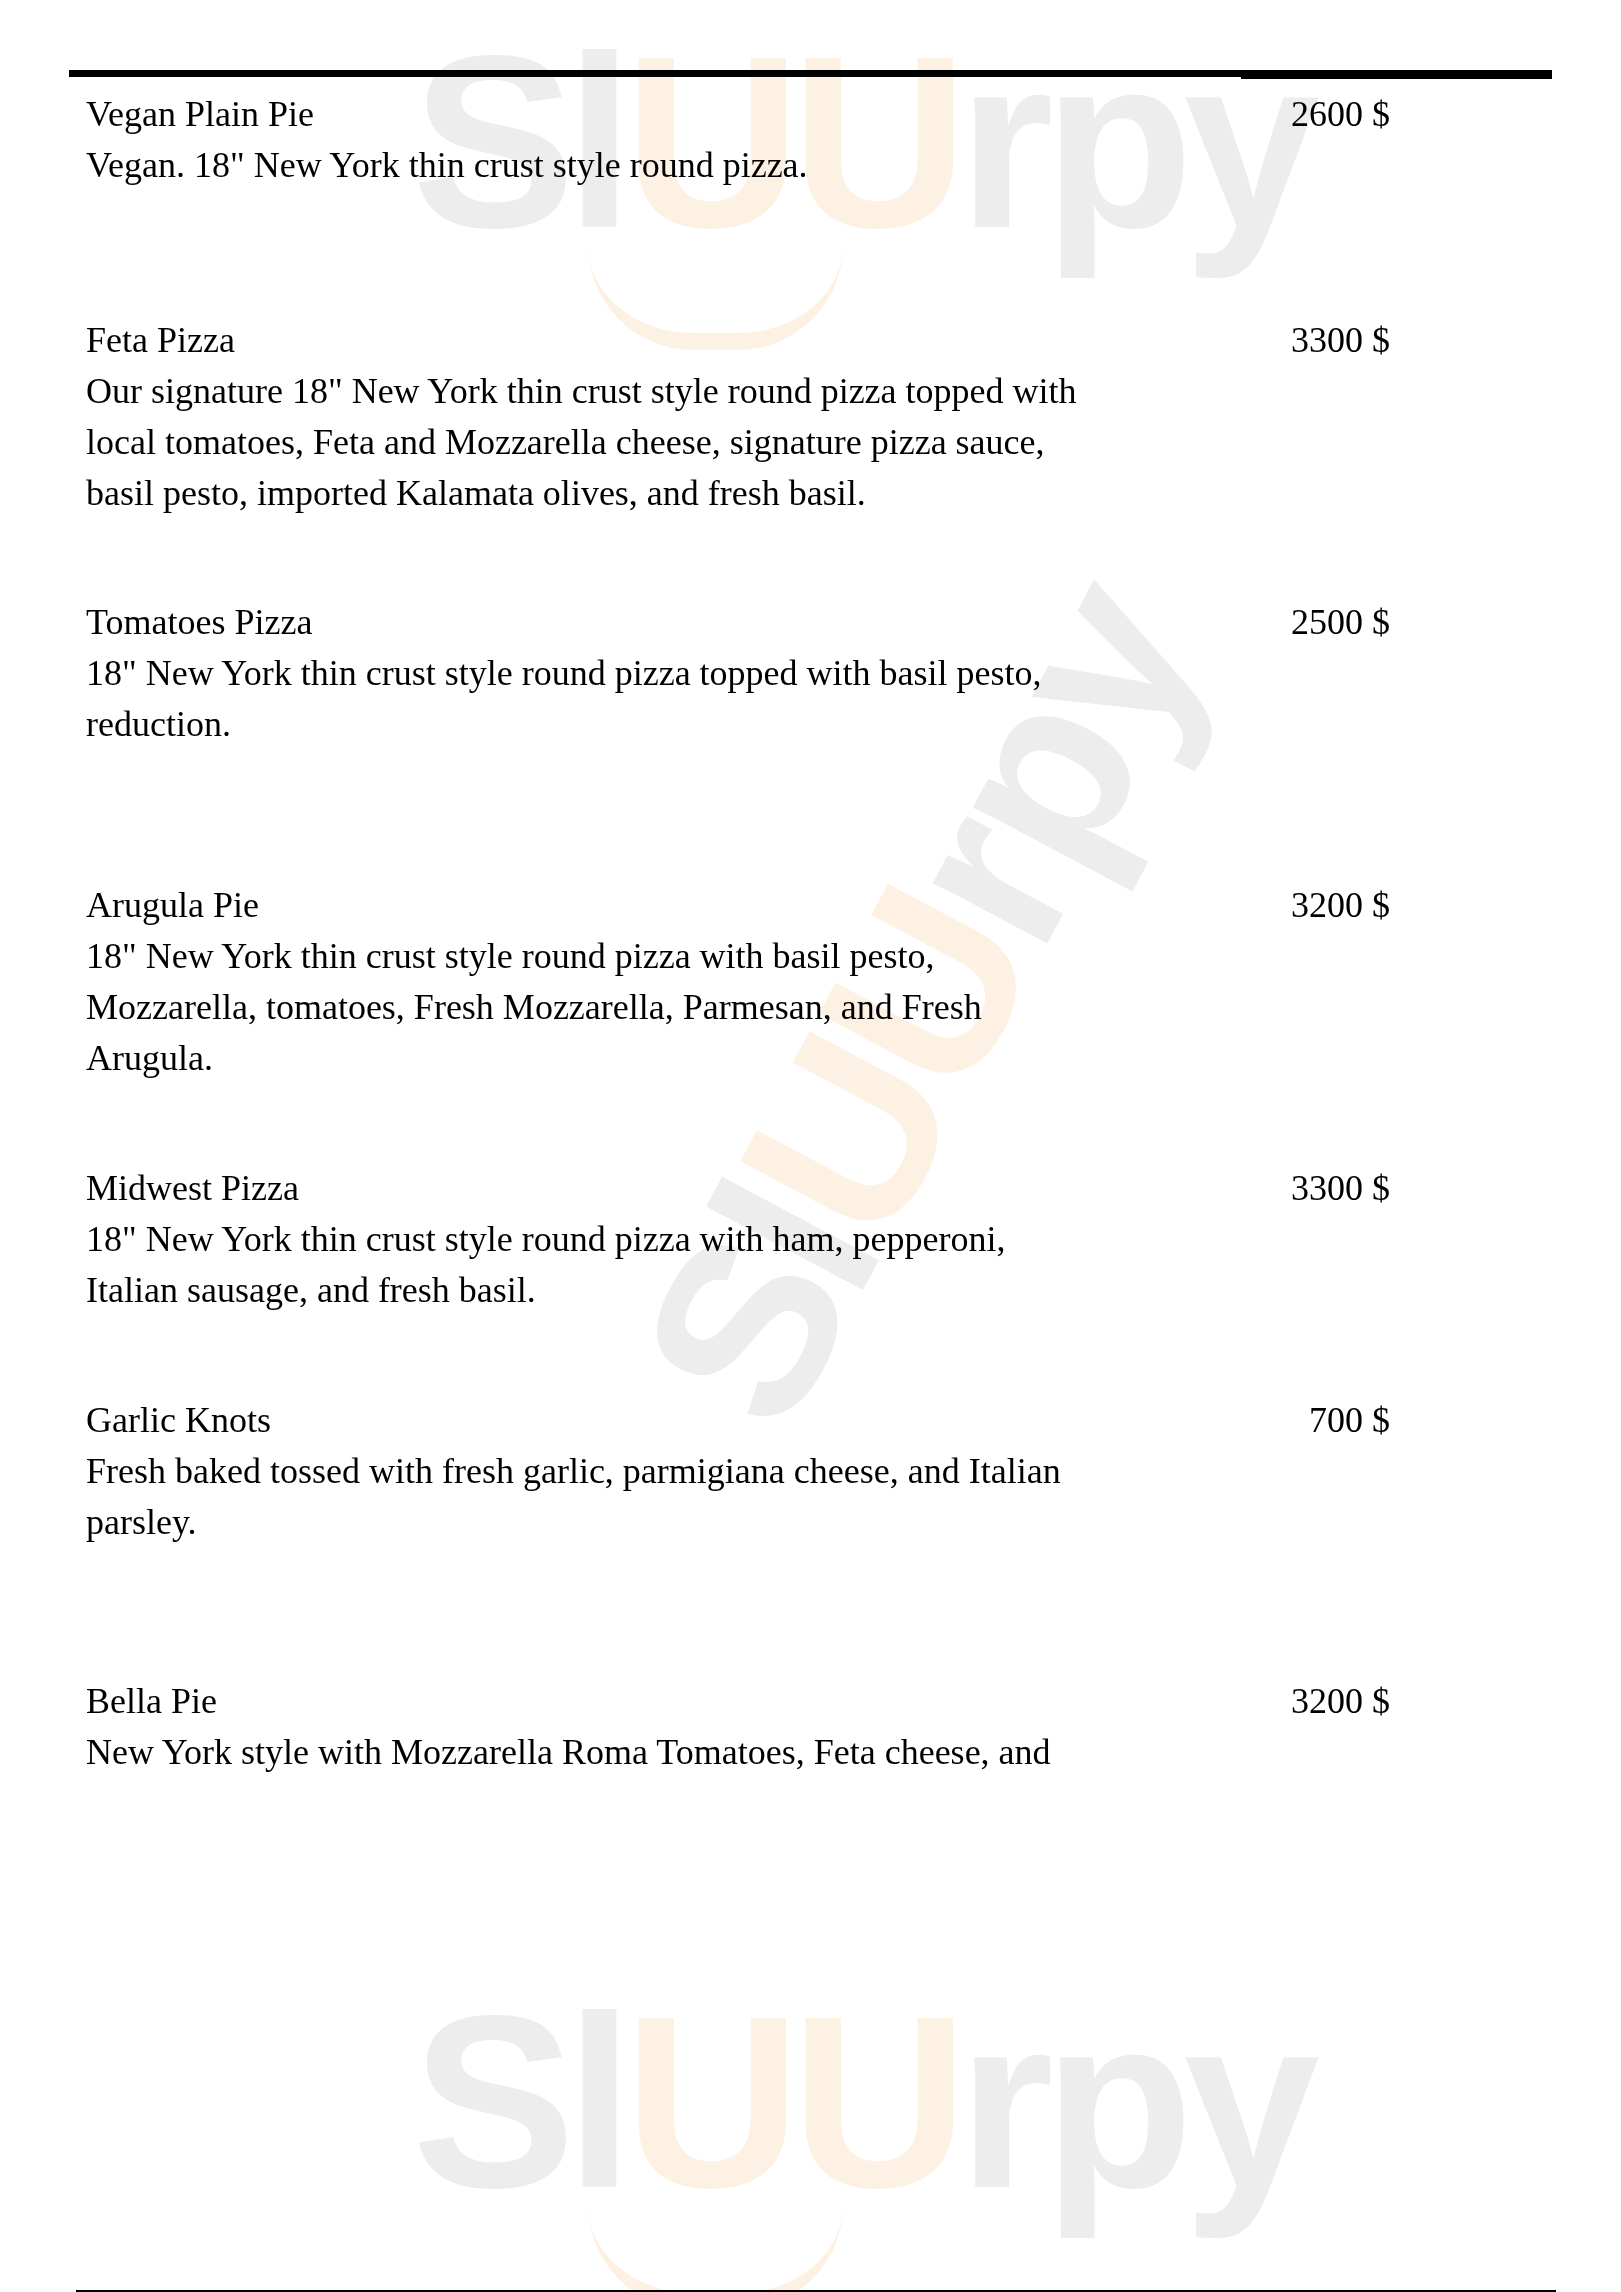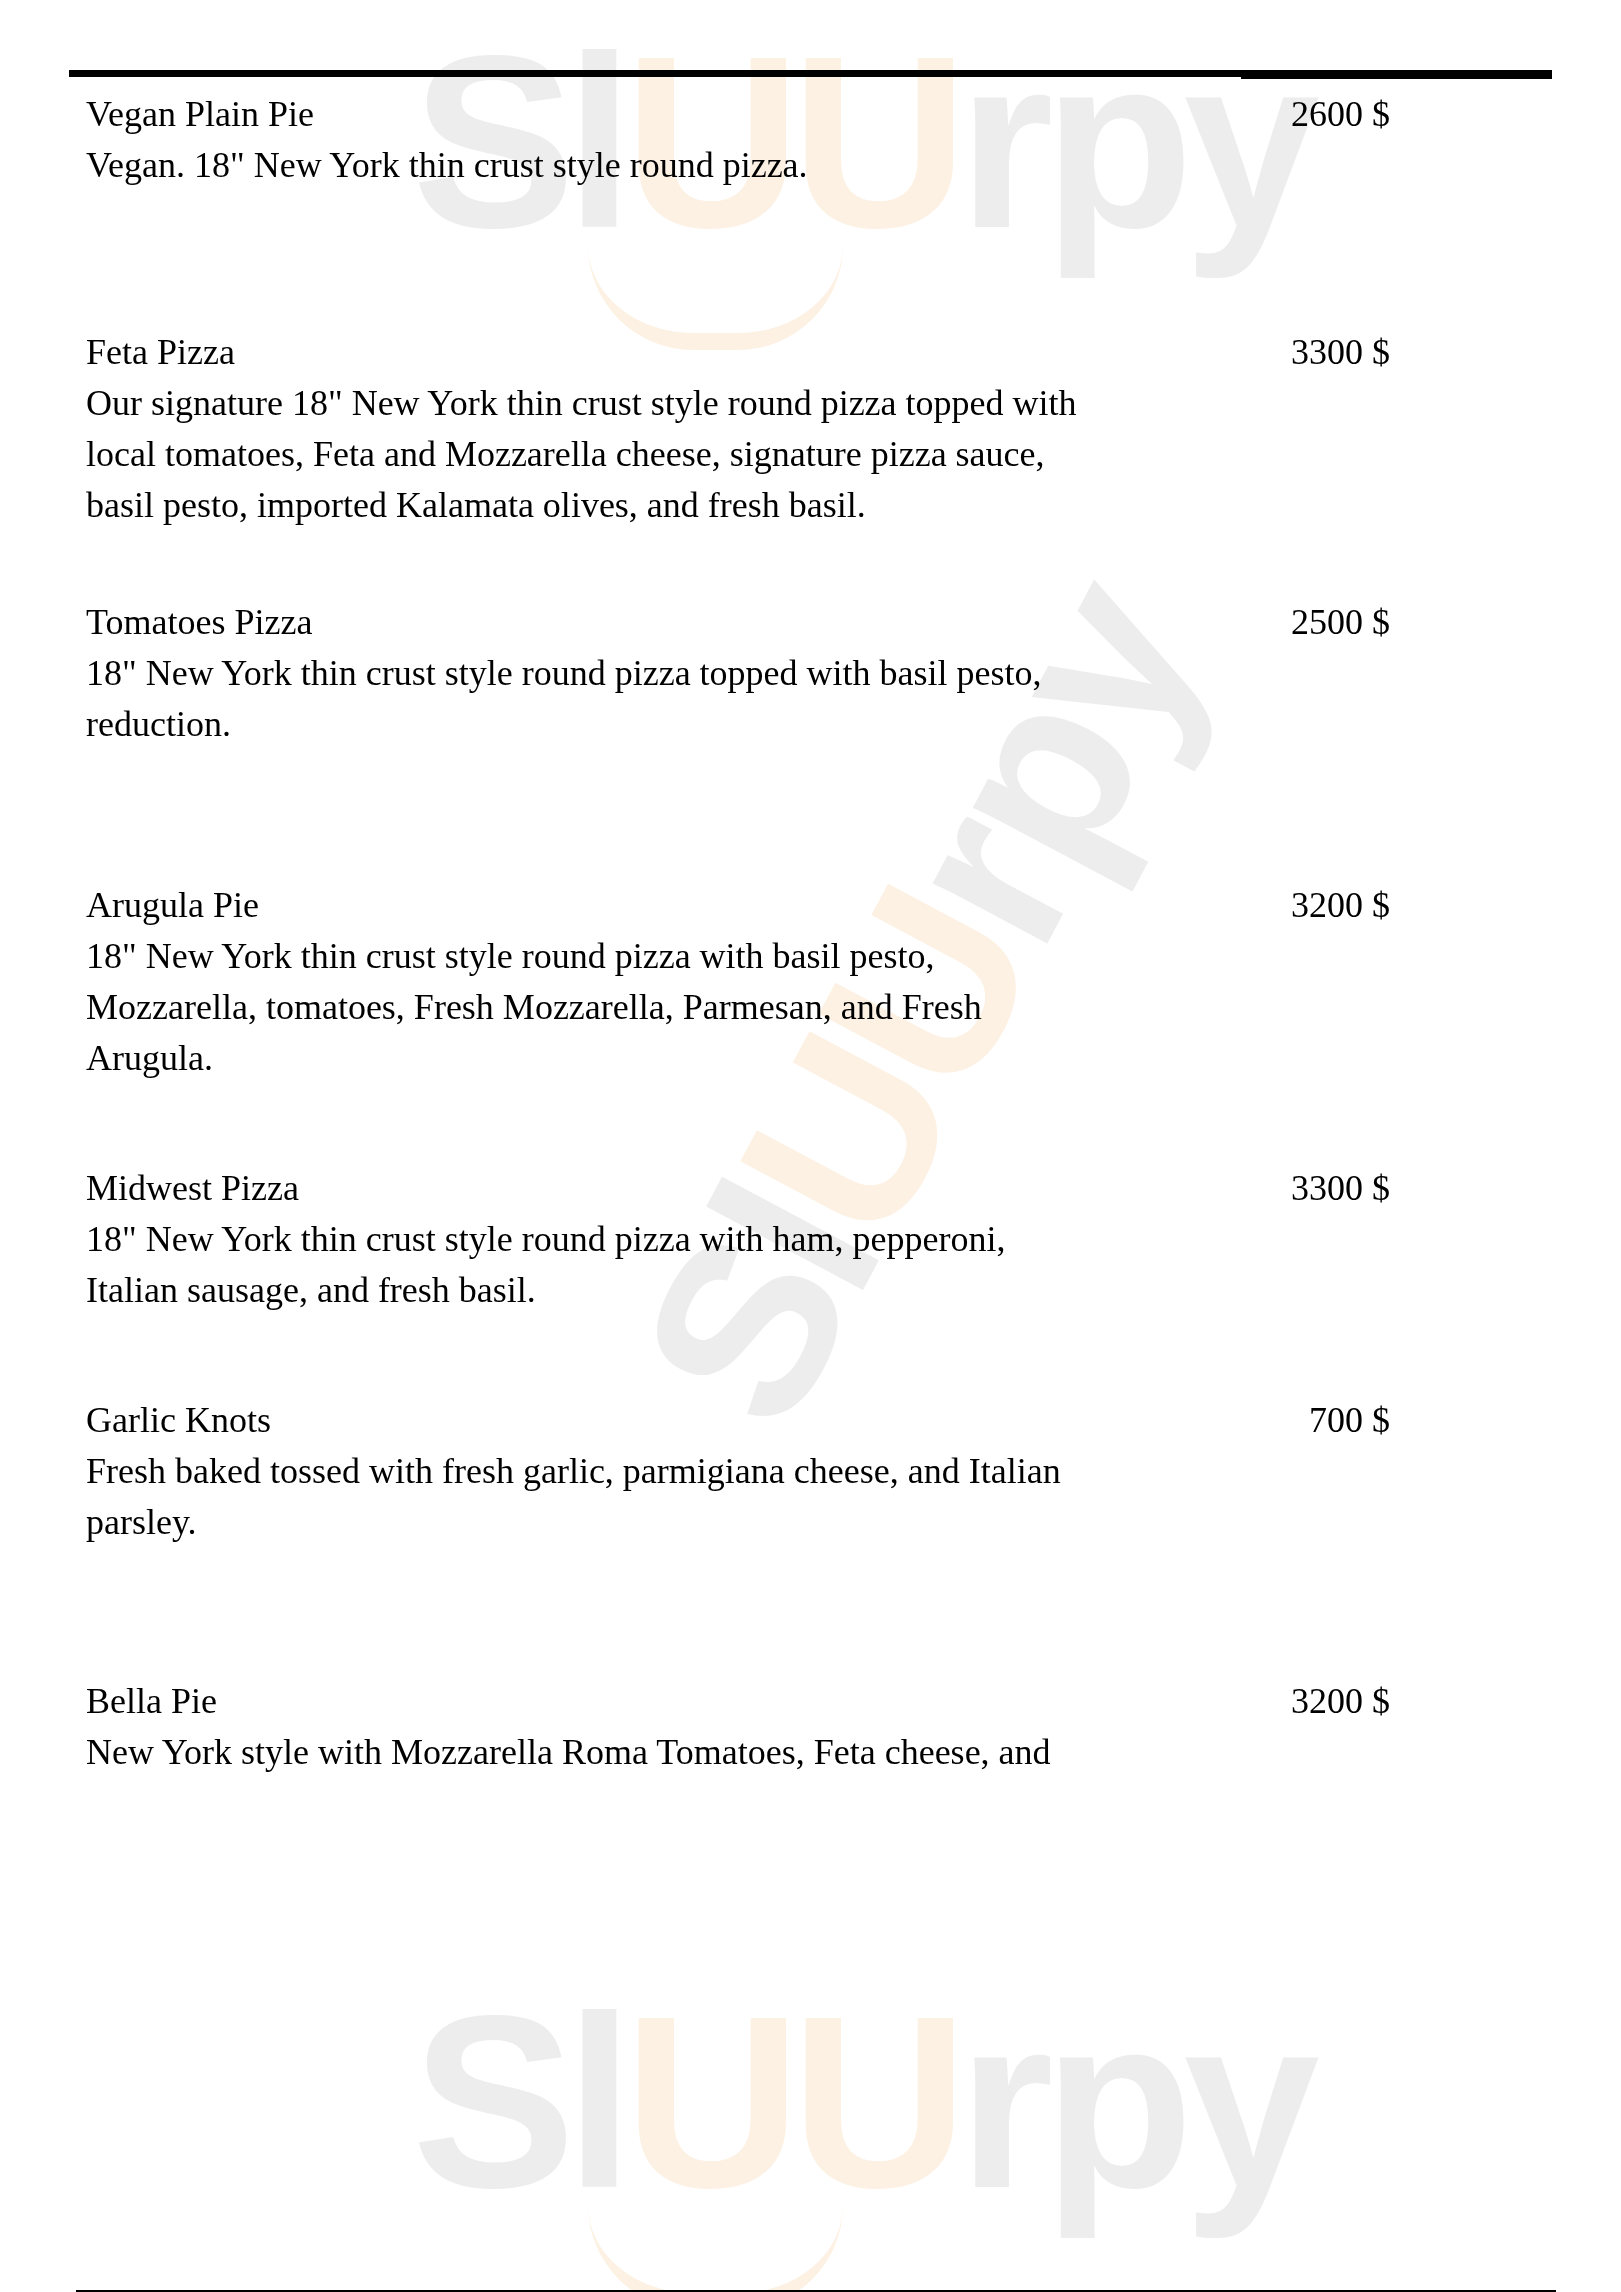--- a/index.html
+++ b/index.html
@@ -36,21 +36,21 @@
 
 <div class="top-rule"></div>
 <div class="top-rule-r"></div>
 
 <div class="item" style="top:89px;">
   <span class="title">Vegan Plain Pie</span>
   <span class="desc">Vegan. 18" New York thin crust style round pizza.</span>
   <span class="price">2600 $</span>
 </div>
 
-<div class="item" style="top:315px;margin-top:12px;">
+<div class="item" style="top:315px;">
   <span class="title">Feta Pizza</span>
   <span class="desc">Our signature 18" New York thin crust style round pizza topped with</span>
   <span class="desc">local tomatoes, Feta and Mozzarella cheese, signature pizza sauce,</span>
   <span class="desc">basil pesto, imported Kalamata olives, and fresh basil.</span>
   <span class="price">3300 $</span>
 </div>
 
 <div class="item" style="top:597px;">
   <span class="title">Tomatoes Pizza</span>
   <span class="desc">18" New York thin crust style round pizza topped with basil pesto,</span>

